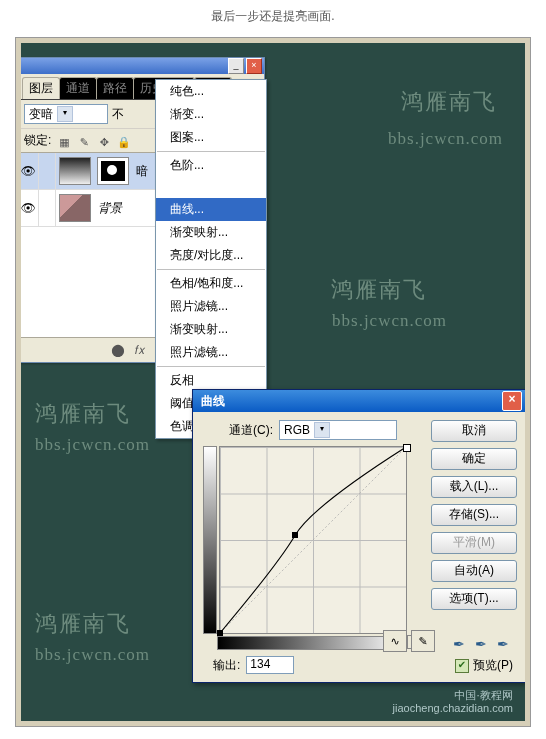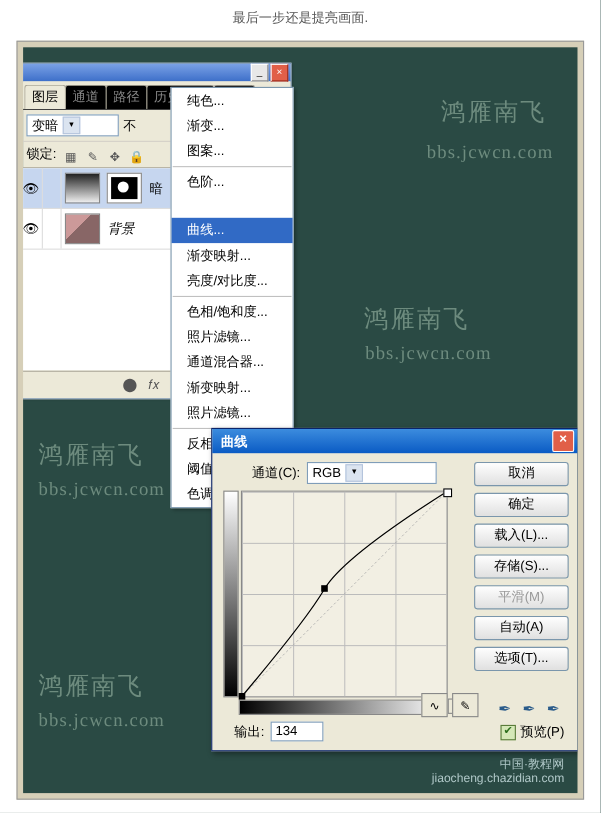--- a/index.html
+++ b/index.html
@@ -321,21 +321,20 @@
       <div class="dd-item">渐变...</div>
       <div class="dd-item">图案...</div>
       <div class="dd-sep"></div>
       <div class="dd-item">色阶...</div>
       <div class="dd-item hl">曲线...</div>
       <div class="dd-item">渐变映射...</div>
       <div class="dd-item">亮度/对比度...</div>
       <div class="dd-sep"></div>
       <div class="dd-item">色相/饱和度...</div>
       <div class="dd-item">照片滤镜...</div>
-      <div class="dd-item">通道混合器...</div>
       <div class="dd-item">渐变映射...</div>
       <div class="dd-item">照片滤镜...</div>
       <div class="dd-sep"></div>
       <div class="dd-item">反相</div>
       <div class="dd-item">阈值...</div>
       <div class="dd-item">色调分</div>
     </div>
 
     <div class="curves-dlg">
       <div class="dlg-titlebar">

